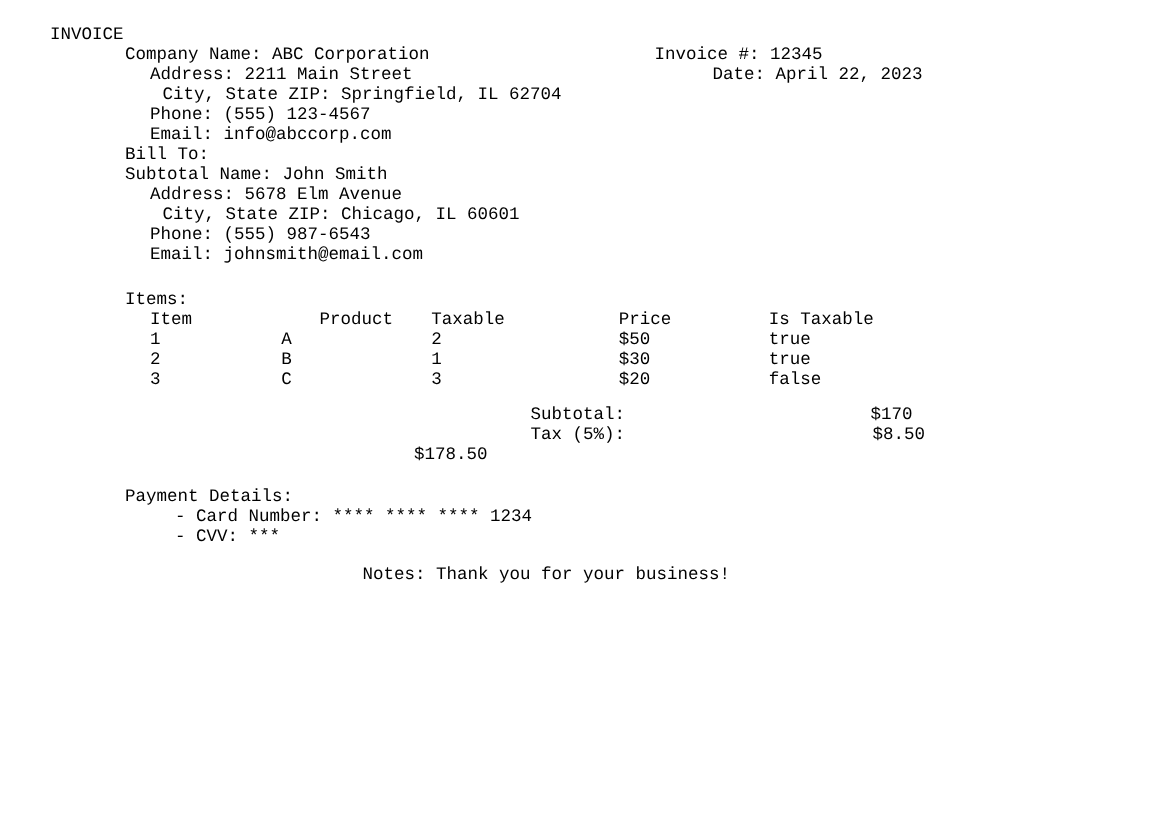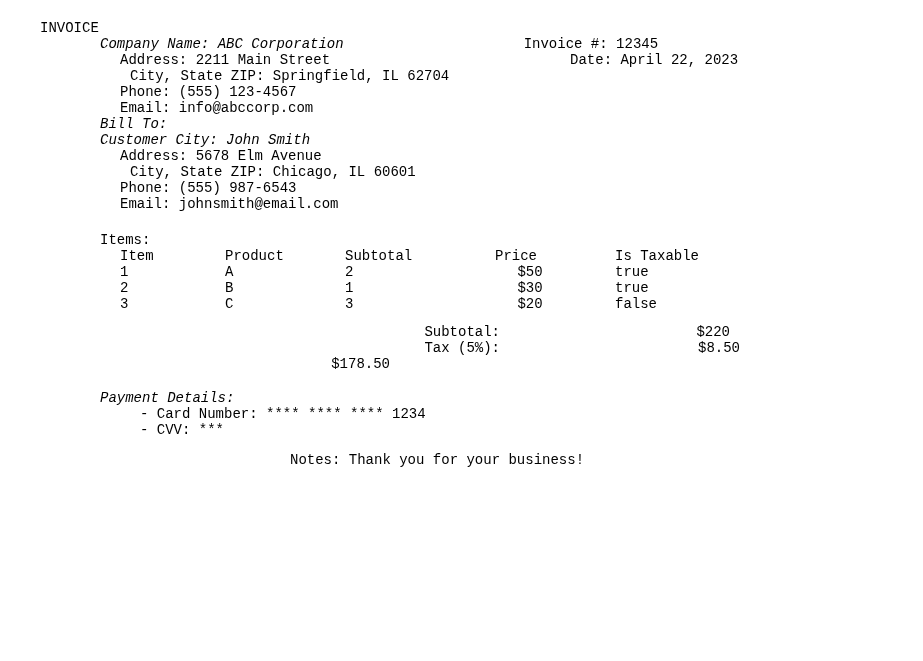--- a/index.html
+++ b/index.html
@@ -5,33 +5,33 @@
     body {
       font-family: "Courier New", Courier, monospace;
       font-size: 14px;
       padding: 20px 40px;
       margin: 0;
       color: #000;
       background: #fff;
       white-space: nowrap;
     }
     .row { display: flex; }
-    .indent-1 { padding-left: 60px; font-style: italic; }
+    .indent-1 { padding-left: 60px; }
     .indent-2 { padding-left: 80px; }
     .indent-3 { padding-left: 90px; }
     .indent-4 { padding-left: 100px; }
     .items-section { padding-left: 60px; margin-top: 20px; }
     .table-row { display: flex; }
     .col-item { width: 105px; padding-left: 20px; }
     .col-product { width: 120px; }
     .col-qty { width: 150px; }
-    .col-price { width: 120px; text-align: center; padding-right: 50px; box-sizing: border-box; }
+    .col-price { width: 120px; text-align: left; padding-right: 50px; box-sizing: border-box; }
     .col-tax { width: 120px; }
     .hdr-item { padding-left: 20px; width: 105px; }
-    .hdr-product { width: 120px; }
+    .hdr-product { width: 120px; text-align: center; }
     .hdr-qty { width: 150px; }
     .hdr-price { width: 120px; }
     .hdr-tax { width: 180px; }
     .totals { margin-top: 12px; }
     .totals-row { display: flex; }
     .totals-label { width: 400px; text-align: right; padding-right: 10px; }
     .totals-value { width: 260px; text-align: right; }
     .notes { padding-left: 250px; margin-top: 14px; }
   </style>
 </head>
@@ -65,21 +65,21 @@
   <span>Phone: </span><span>(555) 123-4567</span>
 </div>
 
 <div class="indent-2">
   <span>Email: </span><span>info@abccorp.com</span>
 </div>
 
 <div class="indent-1">Bill To:</div>
 
 <div class="indent-1">
-  <span>Customer City: </span><span>John Smith</span>
+  <span>Subtotal Name: </span><span>John Smith</span>
 </div>
 
 <div class="indent-2">
   <span>Address: </span><span>5678 Elm Avenue</span>
 </div>
 
 <div class="indent-3">
   <span>City, State ZIP: </span><span>Chicago, IL 60601</span>
 </div>
 
@@ -89,21 +89,21 @@
 
 <div class="indent-2">
   <span>Email: </span><span>johnsmith@email.com</span>
 </div>
 
 <div class="items-section">
   <div>Items:</div>
   <div class="table-row">
     <div class="hdr-item">Item</div>
     <div class="hdr-product">Product</div>
-    <div class="hdr-qty">Subtotal</div>
+    <div class="hdr-qty">Taxable</div>
     <div class="hdr-price">Price</div>
     <div class="hdr-tax">Is Taxable</div>
   </div>
   <div class="table-row">
     <div class="col-item">1</div>
     <div class="col-product">A</div>
     <div class="col-qty">2</div>
     <div class="col-price">$50</div>
     <div class="col-tax">true</div>
   </div>
@@ -118,21 +118,21 @@
     <div class="col-item">3</div>
     <div class="col-product">C</div>
     <div class="col-qty">3</div>
     <div class="col-price">$20</div>
     <div class="col-tax">false</div>
   </div>
 
   <div class="totals">
     <div class="totals-row">
       <div class="totals-label">Subtotal:</div>
-      <div class="totals-value" style="width:220px;">$220</div>
+      <div class="totals-value" style="width:220px;">$170</div>
     </div>
     <div class="totals-row">
       <div class="totals-label">Tax (5%):</div>
       <div class="totals-value" style="width:230px;">$8.50</div>
     </div>
     <div class="totals-row">
       <div class="totals-value" style="width:290px;">$178.50</div>
     </div>
   </div>
 </div>

